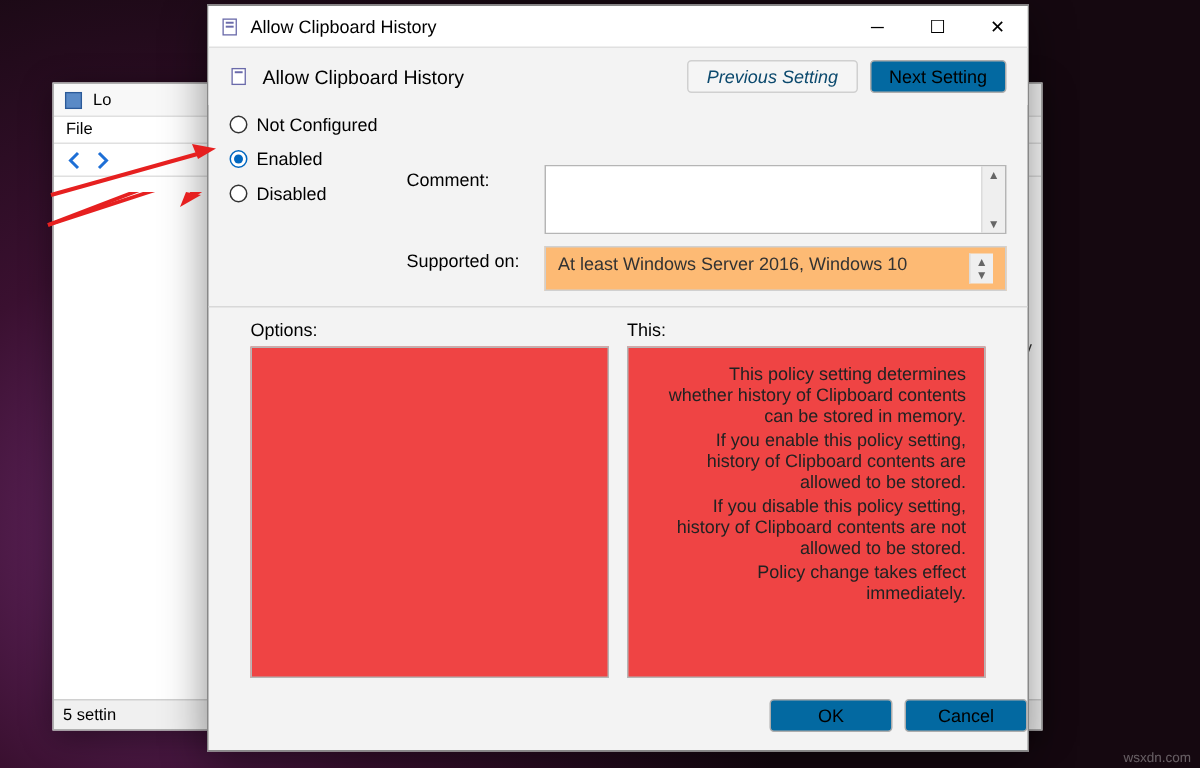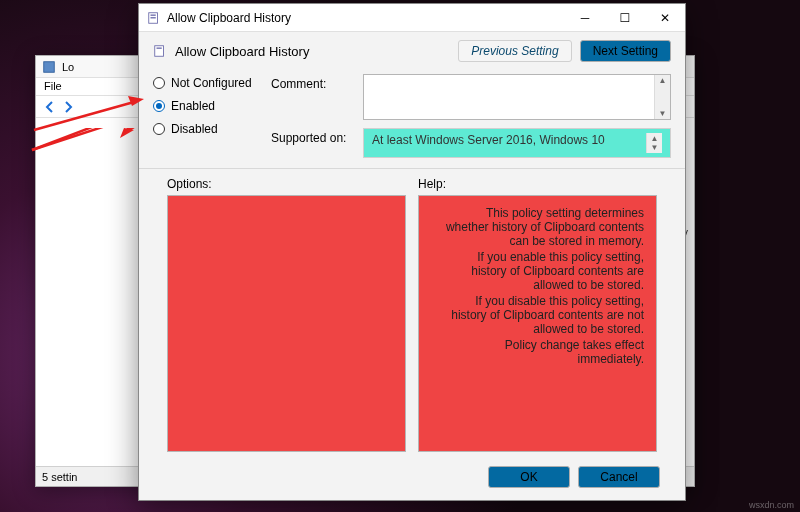--- a/index.html
+++ b/index.html
@@ -139,41 +139,41 @@
   .radio-row { display:flex; align-items:center; gap:6px; font-size:12px; }
   .radio {
     width:12px; height:12px; border:1px solid #333; border-radius:50%;
     display:inline-flex; align-items:center; justify-content:center;
     background:#fff;
   }
   .radio.checked { border-color:#0067c0; }
   .radio.checked::after {
     content:''; width:6px; height:6px; background:#0067c0; border-radius:50%;
   }
-  .fields-col { flex:1; display:flex; flex-direction:column; gap:8px; }
+  .fields-col { flex:1; display:flex; flex-direction:column; gap:8px;margin-top:36px; }
   .field-row { display:flex; gap:12px; align-items:flex-start; }
   .field-label { width:80px; font-size:12px; padding-top:3px; }
   .comment-box {
     flex:1;
     height: 46px;
     background:#fff;
     border:1px solid #b5b5b5;
     display:flex;
   }
   .comment-box textarea {
     flex:1; border:none; resize:none; font: inherit; padding:2px 4px; outline:none;
   }
   .scroll-stub {
     width:16px; background:#efefef; border-left:1px solid #dcdcdc;
     display:flex; flex-direction:column; justify-content:space-between;
     font-size:8px; color:#666; align-items:center; padding:1px 0;
   }
   .supported-box {
     flex:1;
-    background:#5eead4;
+    background:#fdba74;
     border:1px solid #d0d0d0;
     padding: 4px 8px;
     font-size:12px;
     color:#333;
     display:flex;
   }
   .supported-box .txt { flex:1; }
   .lower {
     flex:1;
     display:flex;
@@ -190,21 +190,21 @@
     font-size:12px;
     color:#222;
     overflow:auto;
     text-align:right;
   }
   .panel p { margin:0 0 2px; text-indent: 24px; }
   .button-row {
     display:flex;
     justify-content:flex-end;
     gap:8px;
-    padding: 10px 25px 12px;
+    padding: 10px 0 12px;
   }
   .icon-sm { width:14px; height:14px; }
   .watermark {
     position:absolute; right:6px; bottom:2px;
     font-size:9px; color: rgba(255,255,255,0.35);
   }
 </style>
 </head>
 <body>
 
@@ -311,21 +311,21 @@
       </div>
     </div>
   </div>
 
   <div class="lower">
     <div class="col">
       <div class="col-label">Options:</div>
       <div class="panel"></div>
     </div>
     <div class="col">
-      <div class="col-label">Help:</div>
+      <div class="col-label">This:</div>
       <div class="panel">
         <p>This policy setting determines whether history of Clipboard contents can be stored in memory.</p>
         <p>If you enable this policy setting, history of Clipboard contents are allowed to be stored.</p>
         <p>If you disable this policy setting, history of Clipboard contents are not allowed to be stored.</p>
         <p>Policy change takes effect immediately.</p>
       </div>
     </div>
   </div>
 
   <div class="button-row">

